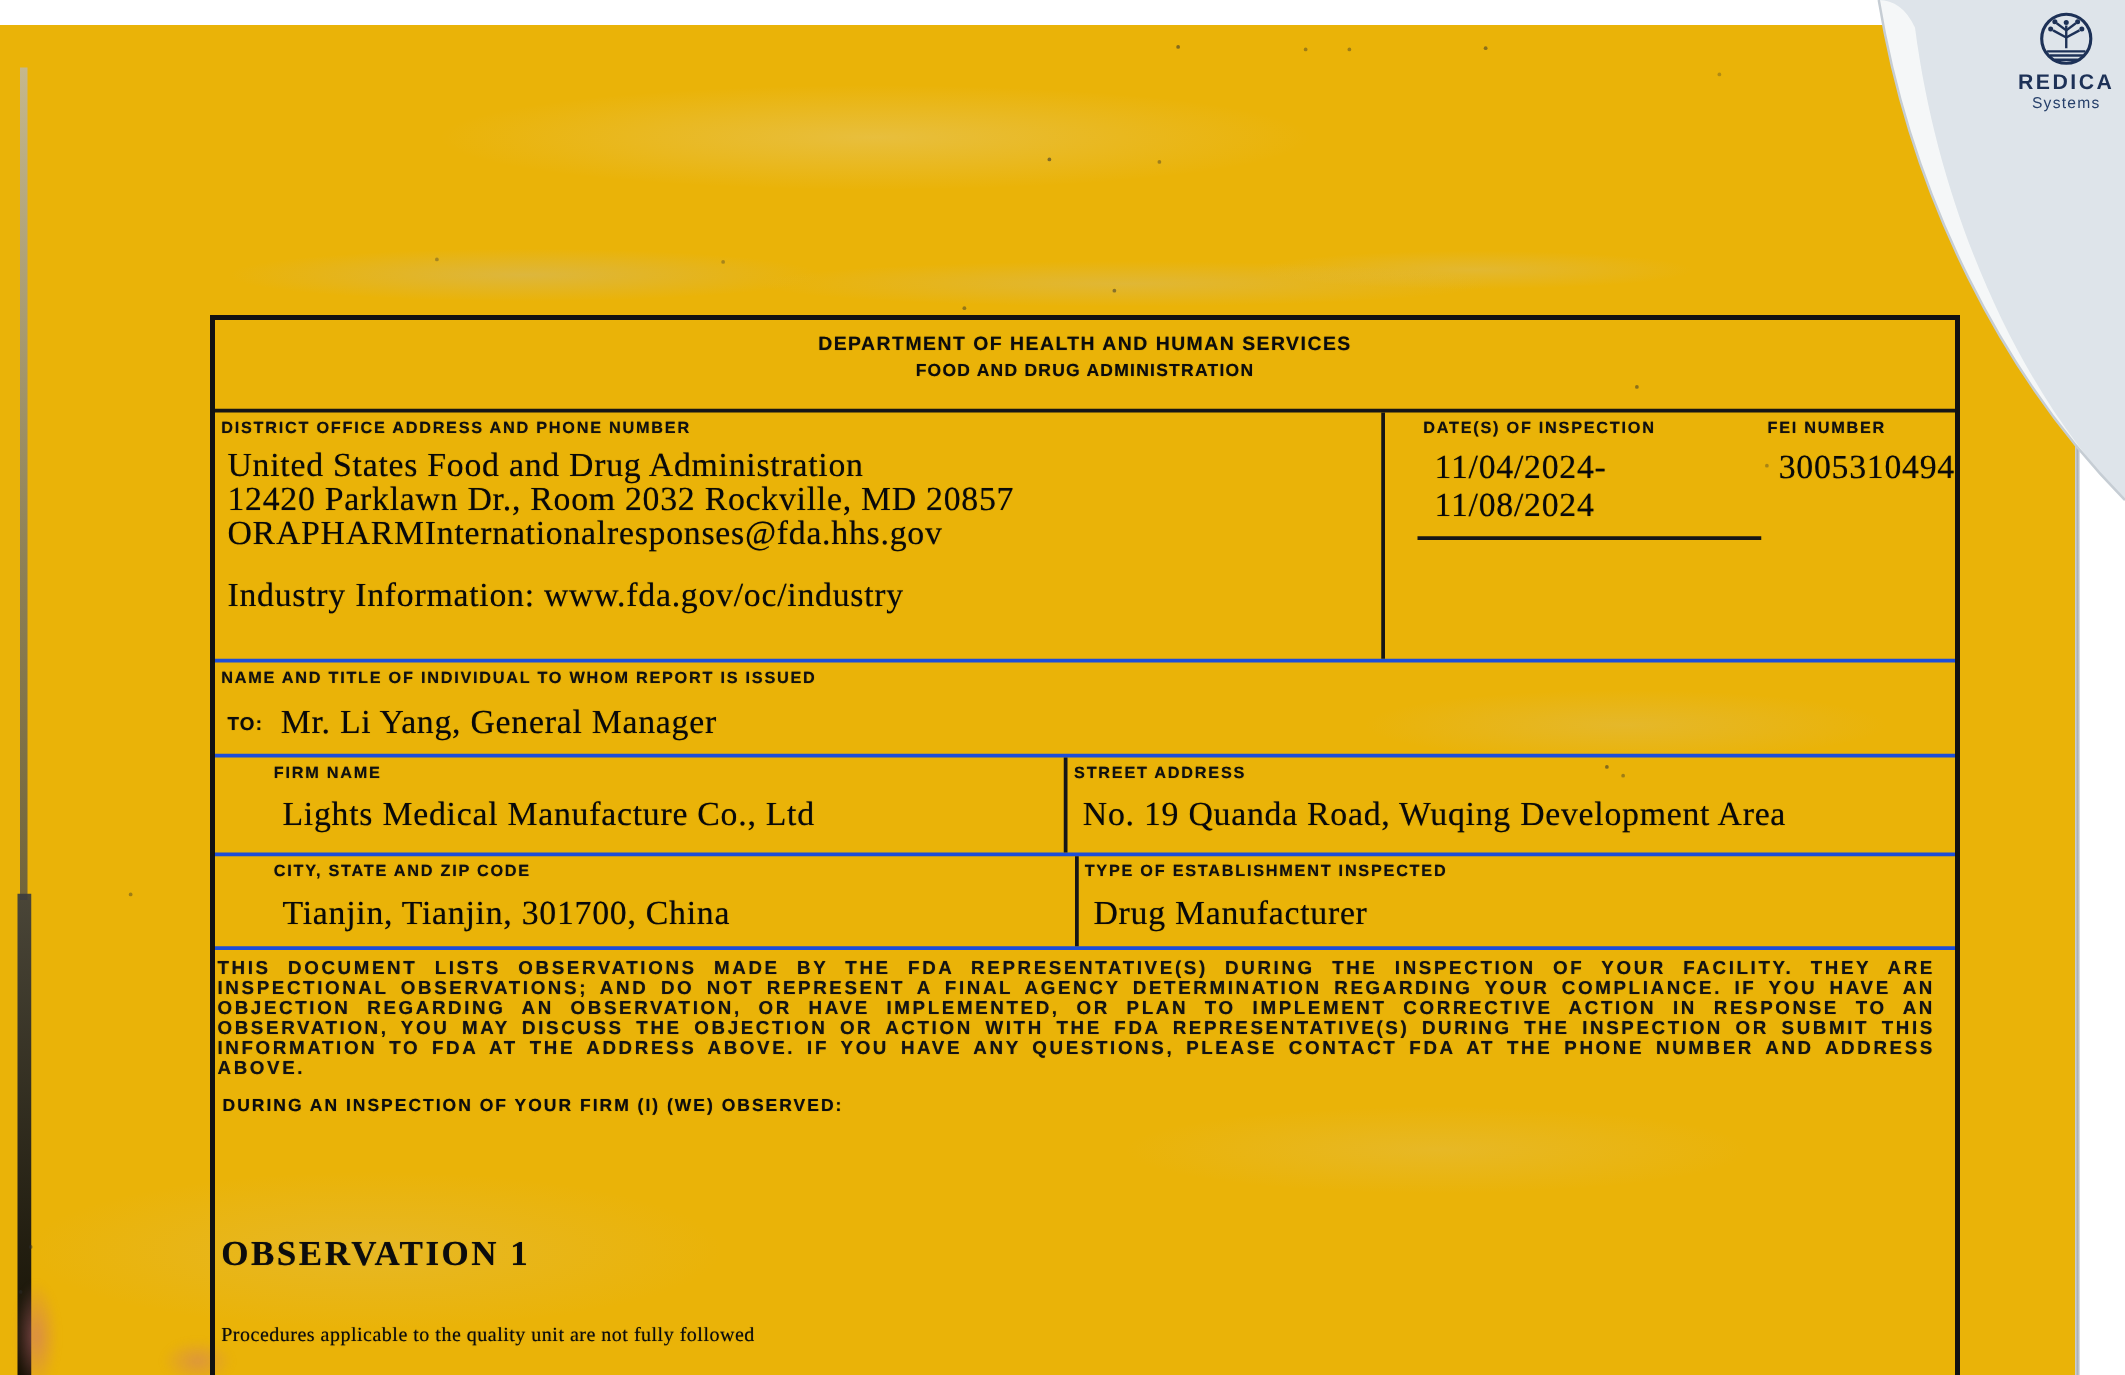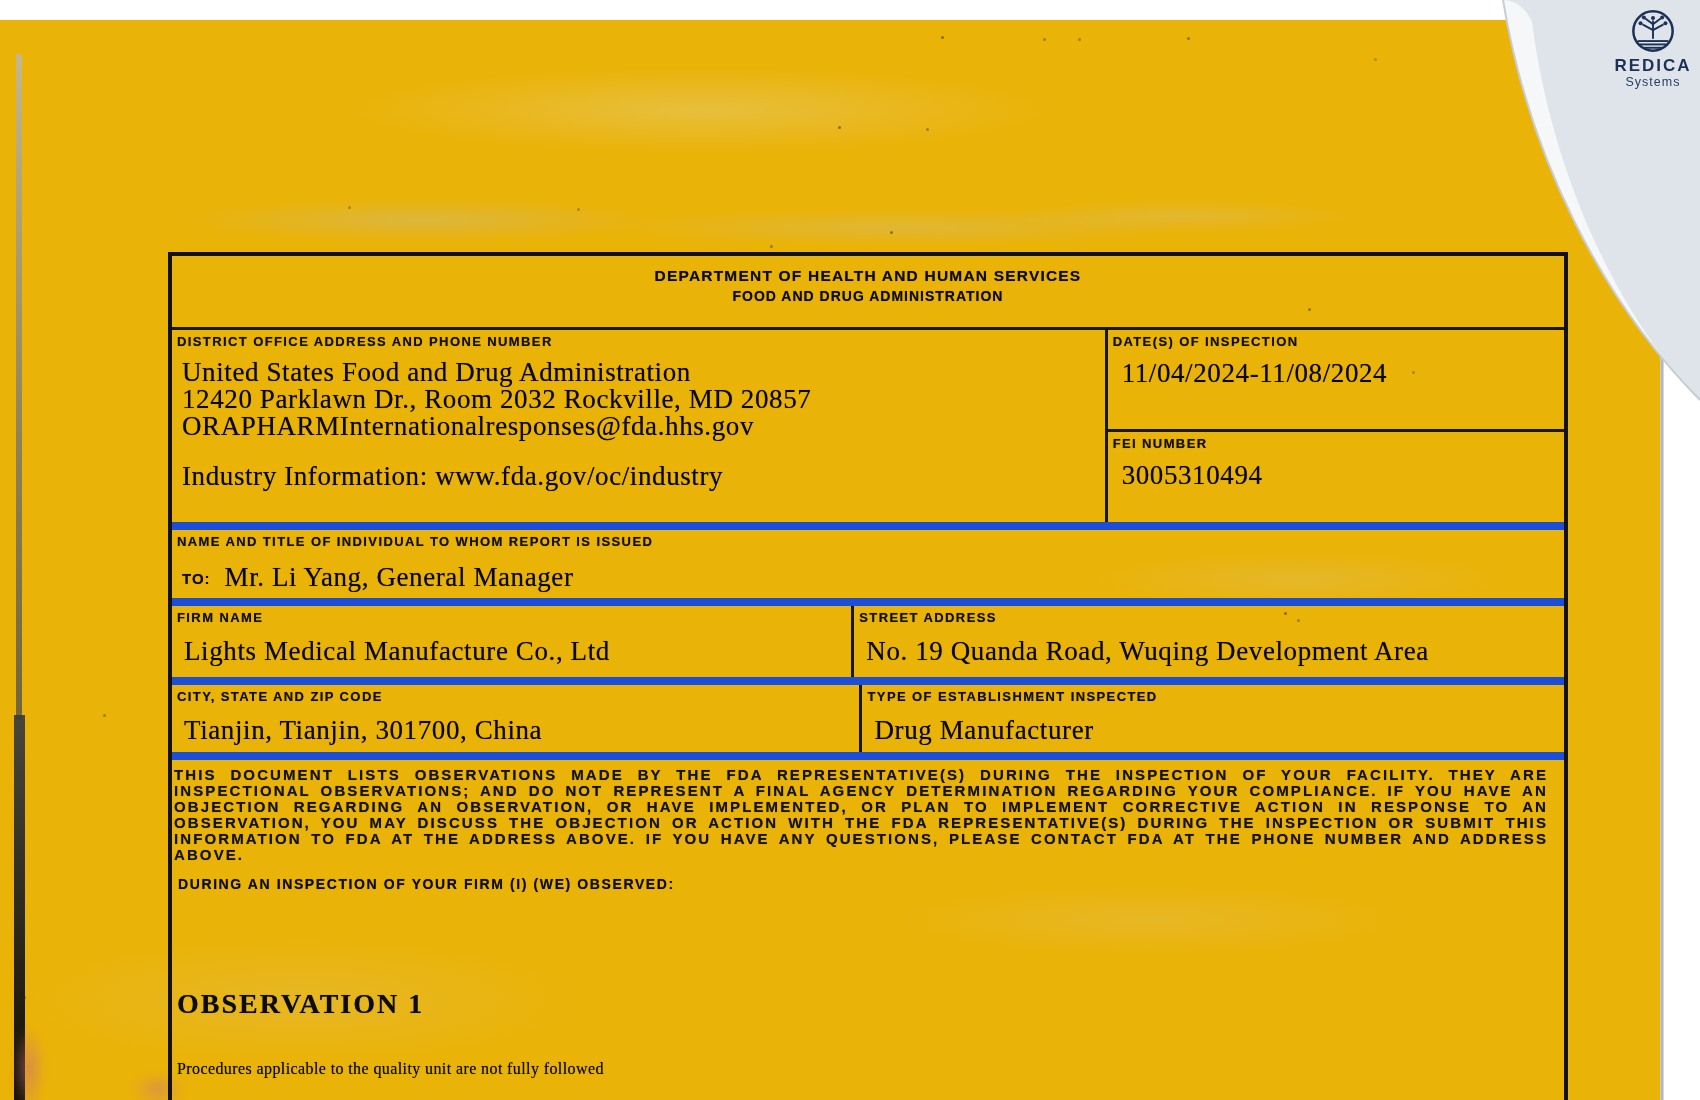--- a/index.html
+++ b/index.html
@@ -39,36 +39,36 @@
   .logo .sub{font-size:12.5px;letter-spacing:1px;color:#27406b;margin-top:-1px;}
   
   .form483{position:absolute;left:168px;top:232px;width:1400px;height:900px;
            border:4px solid #121212;border-bottom:none;box-sizing:border-box;color:#0c0c0c;}
   .ink{text-shadow:0 0 .7px rgba(10,10,10,.6);}
   .lbl{font-size:13px;font-weight:bold;letter-spacing:1.4px;padding:4px 0 0 5px;color:#101010;}
   .val{font-family:"Liberation Serif",serif;font-size:27px;letter-spacing:.6px;color:#090909;}
   .fh{height:74px;text-align:center;border-bottom:3px solid #161616;box-sizing:border-box;padding-top:11px;}
   .fh .l1{font-size:15.5px;font-weight:bold;letter-spacing:1.2px;}
   .fh .l2{font-size:14px;font-weight:bold;letter-spacing:1px;margin-top:3px;}
-  .row{display:flex;border-bottom:8px solid #1d4ed8;box-sizing:border-box;justify-content:center;}
+  .row{display:flex;border-bottom:3px solid #1d4ed8;box-sizing:border-box;justify-content:center;}
   .cell{box-sizing:border-box;}
   .r1{height:200px;}
   .r1 .left{width:67%;}
-  .r1 .right{width:33%;border-left:3px solid #161616;display:flex;flex-direction:column;}
+  .r1 .right{width:33%;border-left:3px solid #161616;display:flex;padding-left:26px;}
   .r1 .left .addr{margin:10px 0 0 10px;line-height:27px;}
   .r1 .left .industry{margin:21px 0 0 10px;}
   .datecell{height:102px;border-bottom:3px solid #161616;box-sizing:border-box;}
   .feicell{flex:1;}
   .datecell .val,.feicell .val{margin:9px 0 0 14px;}
   .r2{height:76px;display:block;}
   .r2 .toline{margin:13px 0 0 10px;}
   .r2 .to-prefix{font-size:15px;font-weight:bold;letter-spacing:1px;margin-right:14px;vertical-align:2px;}
   .r3{height:79px;}
   .r4{height:75px;gap:16px;}
-  .halfL{width:48.8%;}
+  .halfL{width:48.8%;padding-left:42px;}
   .halfR{width:51.2%;border-left:3px solid #161616;}
   .halfL .val,.halfR .val{margin:11px 0 0 12px;}
   .disclaimer{font-size:15px;font-weight:bold;letter-spacing:2.1px;line-height:16px;
               text-align:justify;padding:7px 16px 0 2px;color:#131313;}
   .during{font-size:14px;font-weight:bold;letter-spacing:1.6px;padding:13px 0 0 6px;}
   .obs-head{font-family:"Liberation Serif",serif;font-weight:bold;font-size:28px;letter-spacing:2px;
             margin:96px 0 0 5px;}
   .obs-text{font-family:"Liberation Serif",serif;font-size:16px;letter-spacing:.4px;margin:40px 0 0 5px;}
   .obs-cont{font-family:"Liberation Serif",serif;font-size:22.5px;margin:31px 0 0 5px;}
 </style>

